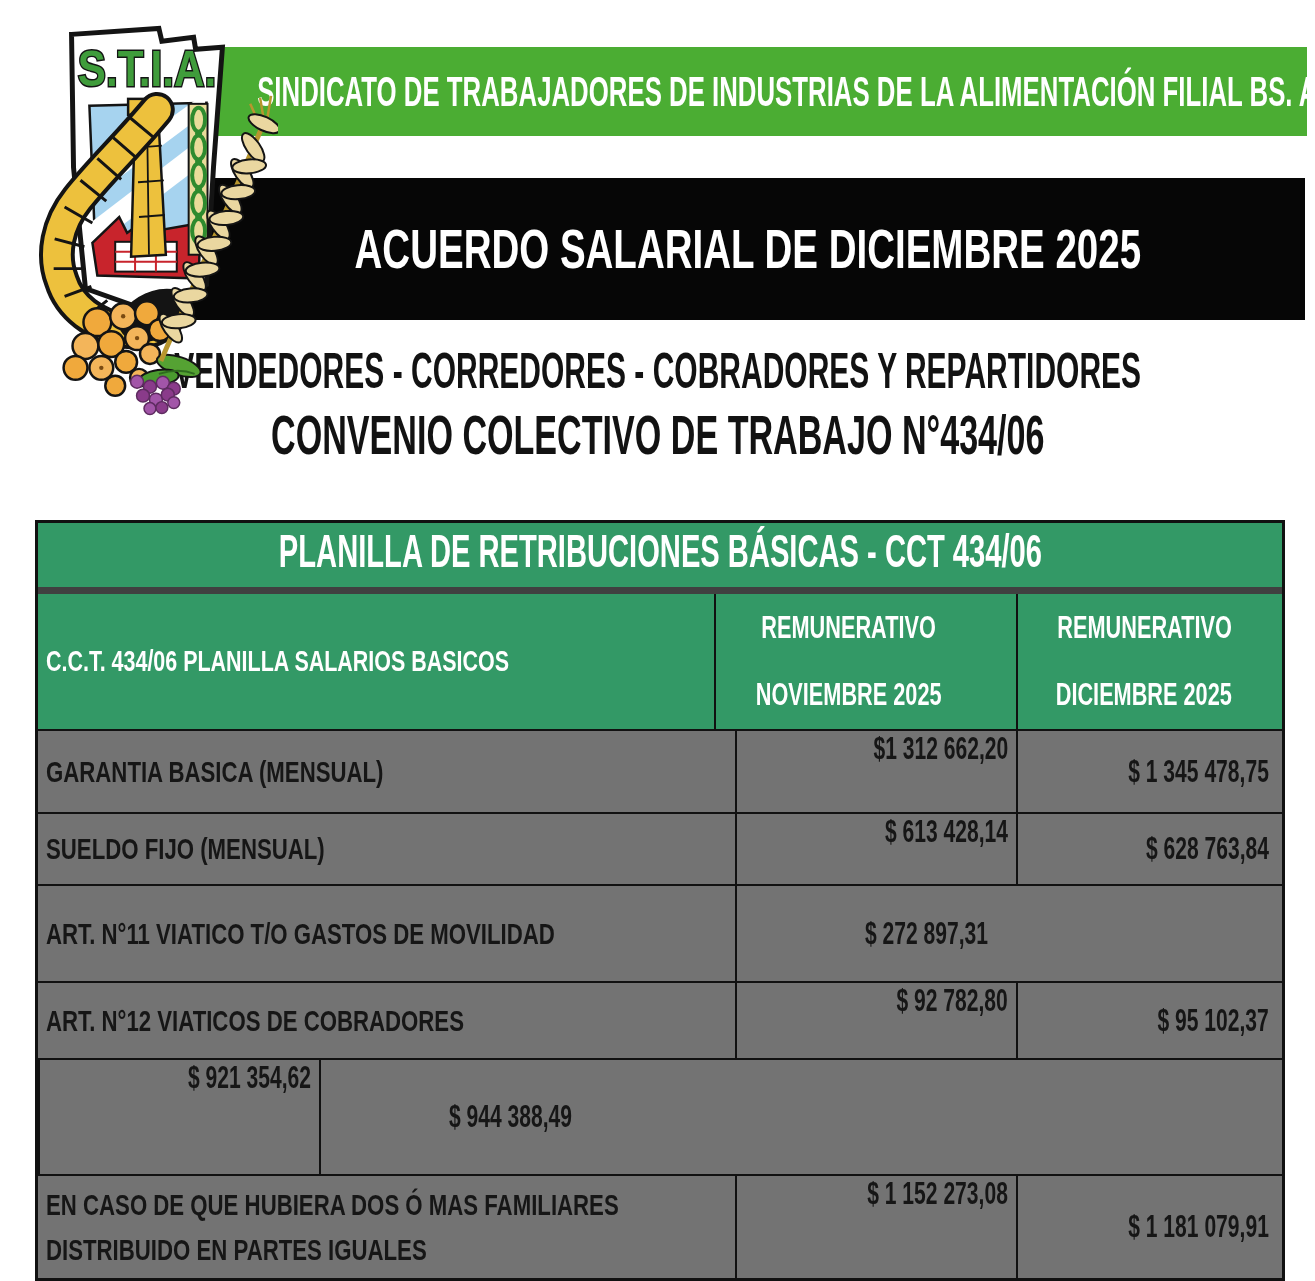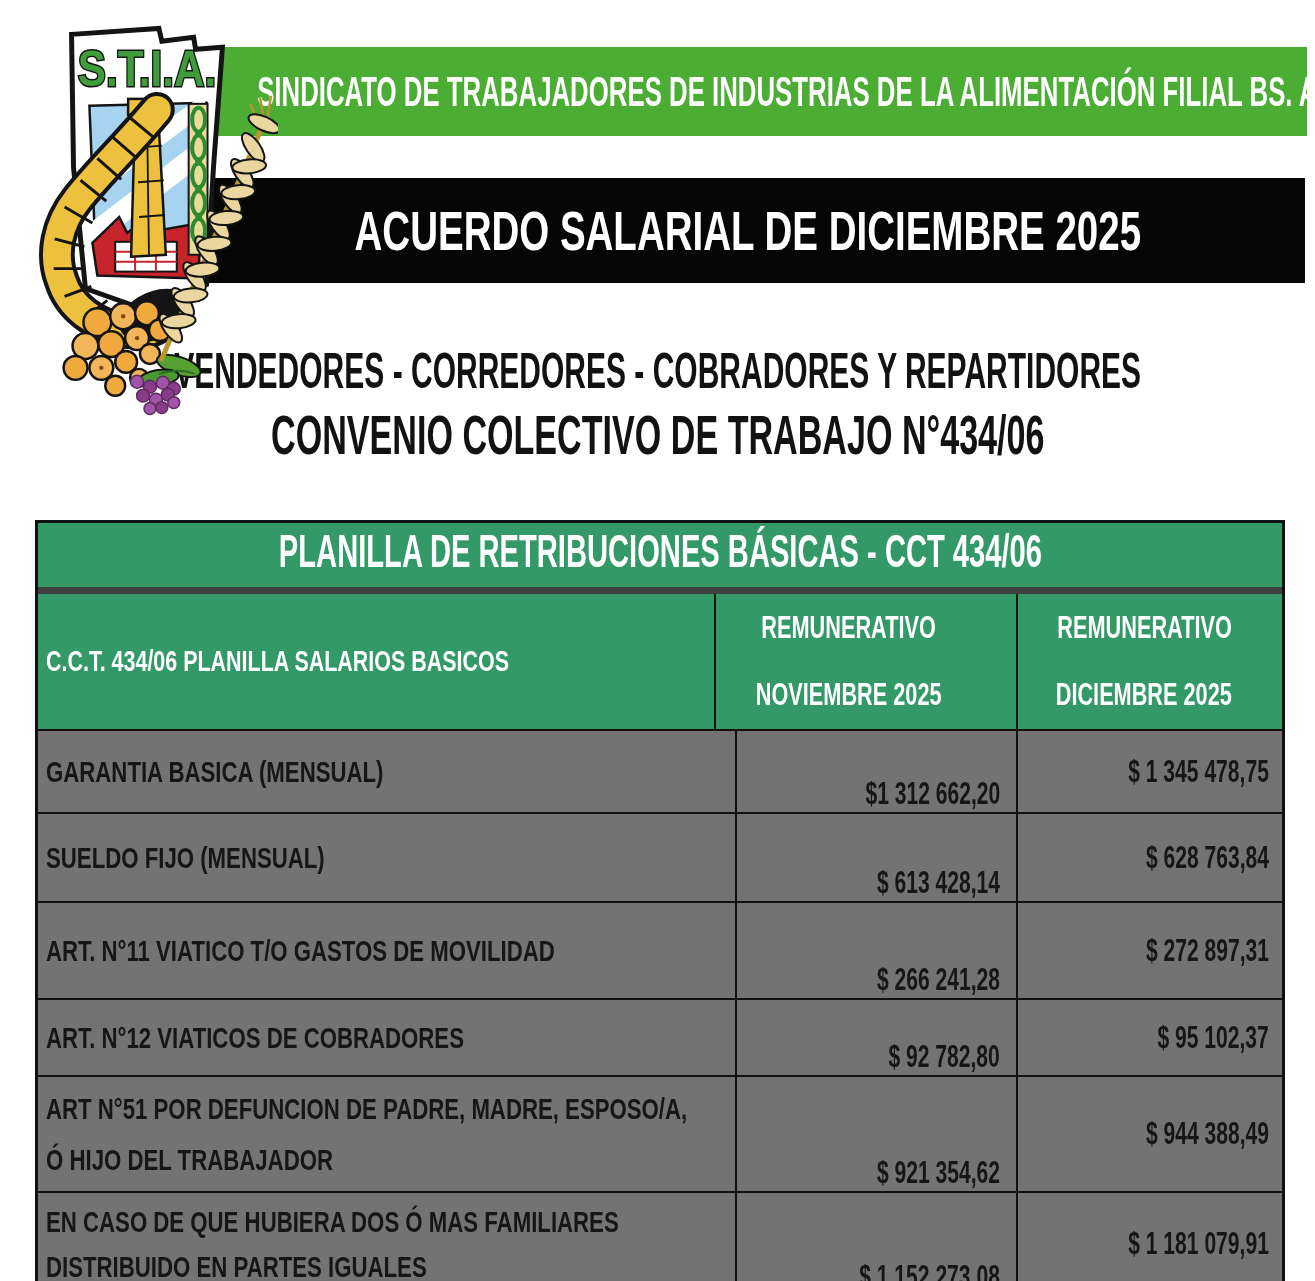--- a/index.html
+++ b/index.html
@@ -8,38 +8,38 @@
   .cond{display:inline-block;white-space:nowrap;font-weight:bold;}
   .o-l{transform-origin:left center;}
   .o-r{transform-origin:right center;}
   .o-c{transform-origin:center center;} .sx60{transform:scaleX(.60);} .sx62{transform:scaleX(.62);}
   .sx68{transform:scaleX(.68);} .sx70{transform:scaleX(.70);} .sx74{transform:scaleX(.74);}
 
   
   .green-banner{position:absolute;left:140px;top:47px;width:1167px;height:89px;background:#4bad33;
                 display:flex;align-items:center;justify-content:center;box-sizing:border-box;padding-left:145px;}
   .green-banner .cond{font-size:43px;color:#fff;}
-  .black-banner{position:absolute;left:190px;top:178px;width:1115px;height:105px;background:#060606;
+  .black-banner{position:absolute;left:190px;top:178px;width:1115px;height:142px;background:#060606;
                 display:flex;align-items:center;justify-content:center;}
   .black-banner .cond{font-size:55px;color:#fff;}
   .subtitle1{position:absolute;left:0;top:345px;width:1315px;height:52px;display:flex;align-items:center;justify-content:center;}
   .subtitle1 .cond{font-size:50px;color:#121212;}
   .subtitle2{position:absolute;left:0;top:403px;width:1315px;height:56px;display:flex;align-items:flex-start;justify-content:center;}
   .subtitle2 .cond{font-size:55px;color:#121212;}
 
   
   .stable{position:absolute;left:35px;top:520px;width:1250px;box-sizing:border-box;border:3px solid #111;background:#fff;}
   .trow{display:flex;box-sizing:border-box;border-bottom:2px solid #111;background:#737373;}
   .trow:last-child{border-bottom:none;}
   .title-row{height:64px;background:#339966;display:flex;align-items:flex-start;justify-content:center;border-bottom:7px solid #404040;}
   .title-row .cond{font-size:47px;color:#fff;}
   .header-row{height:137px;background:#339966;color:#fff;}
   .c-label{width:56%;box-sizing:border-box;display:flex;flex-direction:column;justify-content:center;padding-left:8px;}
   .c-val{width:22.6%;box-sizing:border-box;border-left:2px solid #111;display:flex;flex-direction:column;
-         align-items:flex-end;justify-content:flex-end;padding-right:16px;}
+         align-items:flex-end;justify-content:flex-start;padding-right:8px;}
   .c-val.head,.c-val2.head{align-items:center;justify-content:space-around;padding-right:12px;margin-left:23px;}
   .c-val2{width:21.4%;box-sizing:border-box;border-left:2px solid #111;display:flex;flex-direction:column;
           align-items:flex-end;justify-content:center;padding-right:13px;}
   .header-row .cond{font-size:28px;}
   .header-row .c-label .cond{font-size:29px;}
   .c-label .cond{font-size:30px;}
   .c-val .cond,.c-val2 .cond{font-size:31px;}
   .two{justify-content:space-around;padding-top:6px;padding-bottom:6px;}
 
   
@@ -197,61 +197,54 @@
         <span class="cond sx74 o-l">GARANTIA BASICA (MENSUAL)</span>
       </div>
       <div class="c-val">
         <span class="cond sx68 o-r">$1 312 662,20</span>
       </div>
       <div class="c-val2">
         <span class="cond sx68 o-r">$ 1 345 478,75</span>
       </div>
     </div>
 
-    <div class="trow" style="height:89px">
+    <div class="trow" style="height:72px">
       <div class="c-label">
         <span class="cond sx74 o-l">SUELDO FIJO (MENSUAL)</span>
       </div>
       <div class="c-val">
         <span class="cond sx68 o-r">$ 613 428,14</span>
       </div>
       <div class="c-val2">
         <span class="cond sx68 o-r">$ 628 763,84</span>
       </div>
     </div>
 
     <div class="trow" style="height:97px">
       <div class="c-label">
         <span class="cond sx74 o-l">ART. N°11 VIATICO T/O GASTOS DE MOVILIDAD</span>
       </div>
-      <div class="c-val">
-        <span class="cond sx68 o-r">$ 266 241,28</span>
-      </div>
       <div class="c-val2">
         <span class="cond sx68 o-r">$ 272 897,31</span>
       </div>
     </div>
 
     <div class="trow" style="height:77px">
       <div class="c-label">
         <span class="cond sx74 o-l">ART. N°12 VIATICOS DE COBRADORES</span>
       </div>
       <div class="c-val">
         <span class="cond sx68 o-r">$ 92 782,80</span>
       </div>
       <div class="c-val2">
         <span class="cond sx68 o-r">$ 95 102,37</span>
       </div>
     </div>
 
     <div class="trow" style="height:116px">
-      <div class="c-label two">
-        <span class="cond sx74 o-l">ART N°51 POR DEFUNCION DE PADRE, MADRE, ESPOSO/A,</span>
-        <span class="cond sx74 o-l">Ó HIJO DEL TRABAJADOR</span>
-      </div>
       <div class="c-val">
         <span class="cond sx68 o-r">$ 921 354,62</span>
       </div>
       <div class="c-val2">
         <span class="cond sx68 o-r">$ 944 388,49</span>
       </div>
     </div>
 
     <div class="trow" style="height:102px">
       <div class="c-label two">

